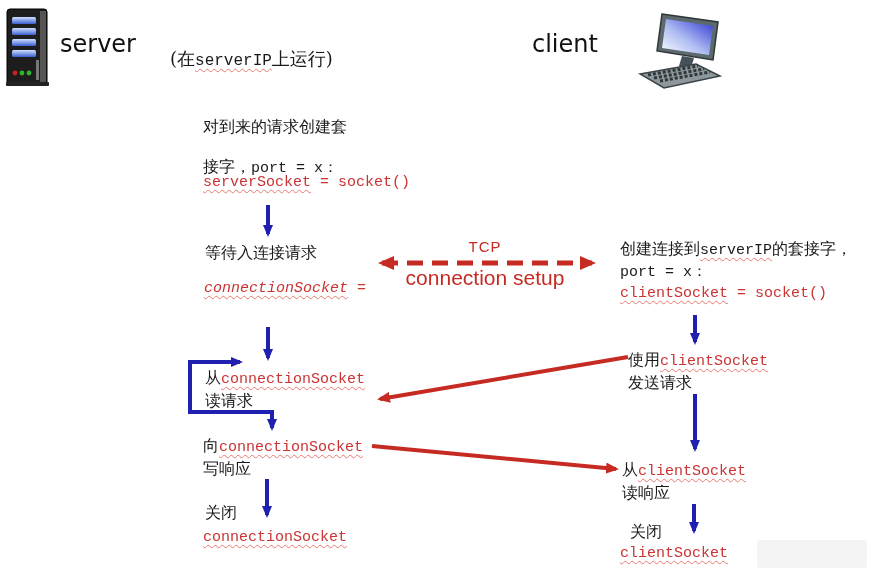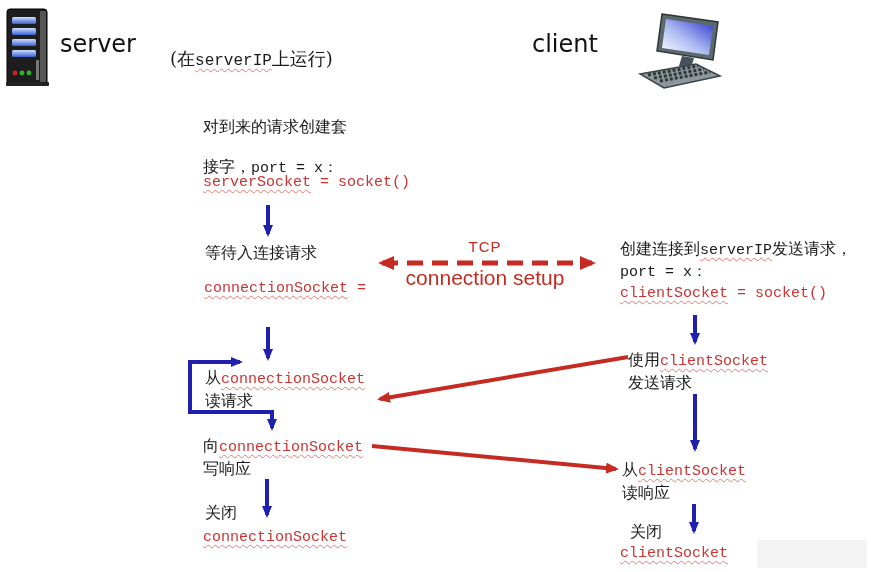--- a/index.html
+++ b/index.html
@@ -103,39 +103,39 @@
 
   <div class="abs zh" style="left:203px; top:117px;">对到来的请求创建套</div>
   <div class="abs zh" style="left:203px; top:141px;margin-top:16px;">
     <span>接字，</span><span class="code code-black">port = x：</span>
   </div>
   <div class="abs zh" style="left:205px; top:243px;">等待入连接请求</div>
 
   <div class="abs code code-red" style="left:203px; top:174px;">
     <span class="squig">serverSocket</span><span> = socket()</span>
   </div>
-  <div class="abs code code-red" style="left:204px; top:280px;">
+  <div class="abs code code-red" style="left:204px; top:280px;font-style:italic;">
     <span class="squig">connectionSocket</span><span> =</span>
   </div>
 
   <div class="abs zh" style="left:205px; top:368px;">
     <span>从</span><span class="code code-red squig">connectionSocket</span>
   </div>
   <div class="abs zh" style="left:205px; top:391px;">读请求</div>
 
   <div class="abs zh" style="left:203px; top:436px;">
     <span>向</span><span class="code code-red squig">connectionSocket</span>
   </div>
   <div class="abs zh" style="left:203px; top:459px;">写响应</div>
 
   <div class="abs zh" style="left:205px; top:503px;">关闭</div>
   <div class="abs code code-red squig" style="left:203px; top:529px;">connectionSocket</div>
 
   <div class="abs zh" style="left:620px; top:239px;">
-    <span>创建连接到</span><span class="code code-black squig">serverIP</span><span>发送请求，</span>
+    <span>创建连接到</span><span class="code code-black squig">serverIP</span><span>的套接字，</span>
   </div>
   <div class="abs code code-black" style="left:620px; top:262px;">port = x：</div>
   <div class="abs code code-red" style="left:620px; top:285px;">
     <span class="squig">clientSocket</span><span> = socket()</span>
   </div>
 
   <div class="abs zh" style="left:628px; top:350px;">
     <span>使用</span><span class="code code-red squig">clientSocket</span>
   </div>
   <div class="abs zh" style="left:628px; top:373px;">发送请求</div>

